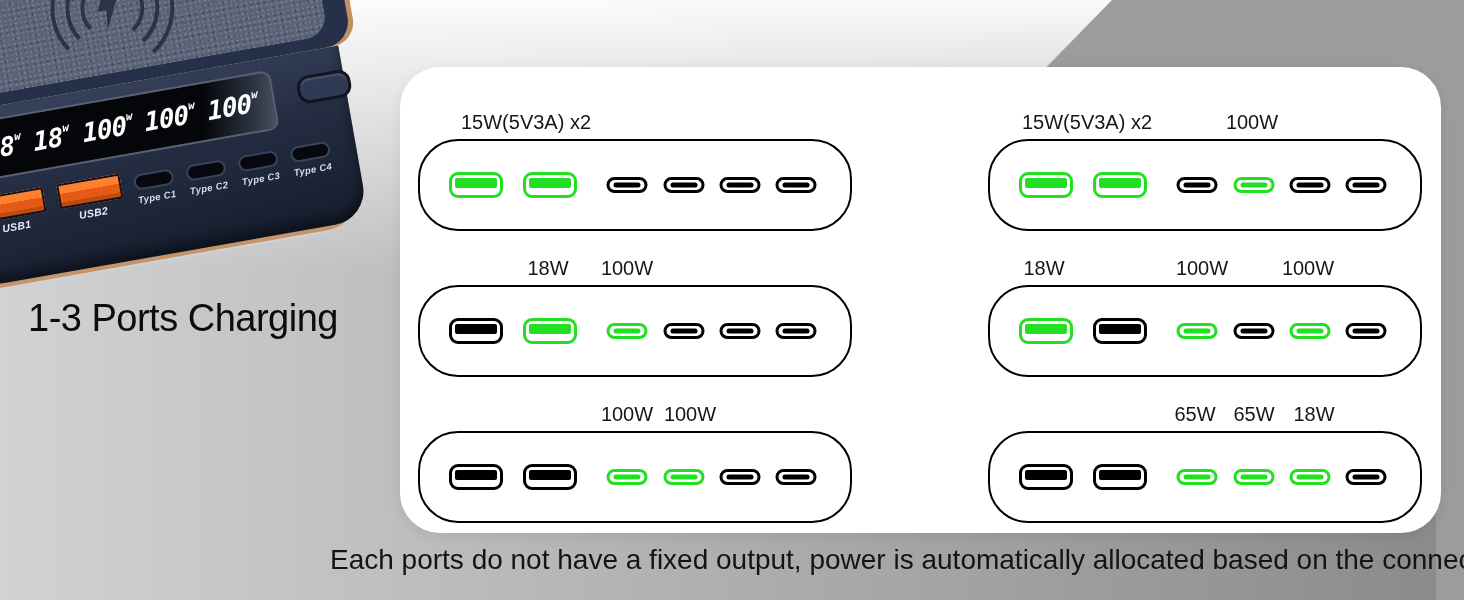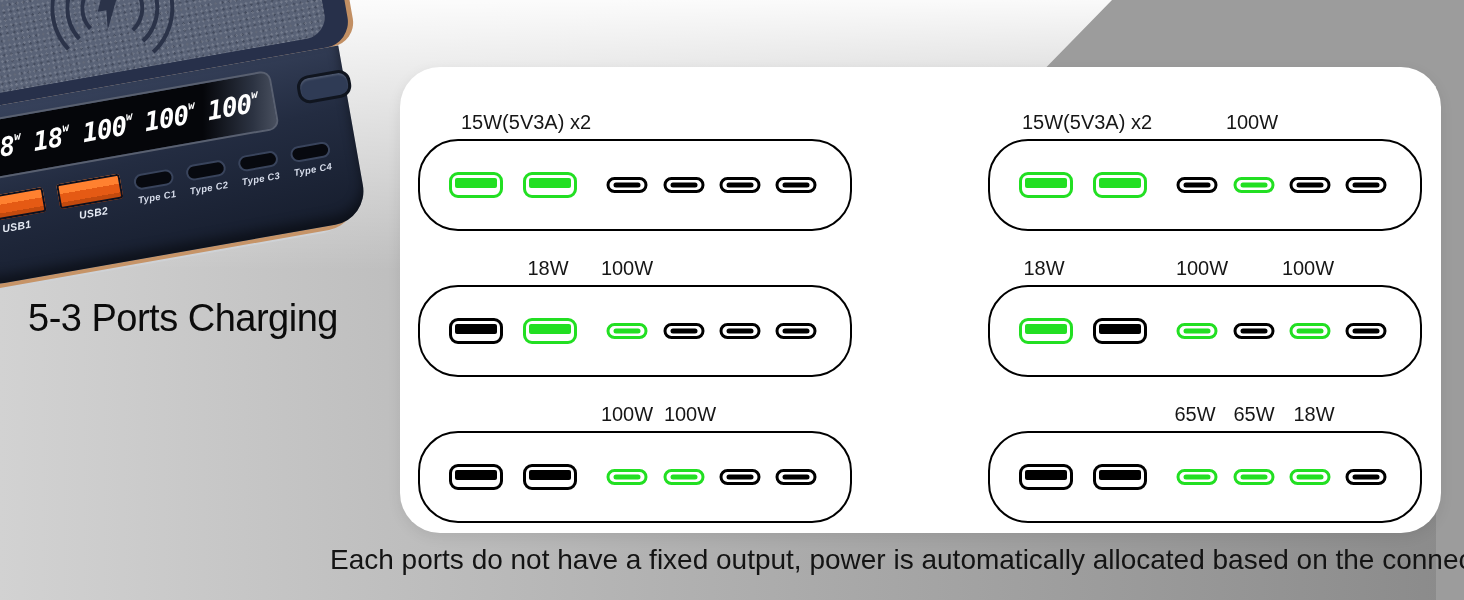--- a/index.html
+++ b/index.html
@@ -162,21 +162,21 @@
           <span class="plabel">Type C3</span>
         </div>
       <div class="dport c">
           <span class="socket sc"></span>
           <span class="plabel">Type C4</span>
         </div>
     </div>
   </div>
 </div>
 
-<div class="headline">5-3 Ports Charging</div>
+<div class="headline">1-3 Ports Charging</div>
 
 <div class="panel">
   <div class="grid">
 
     <div class="cell">
       <div class="labels">
         <span class="wlabel" style="left:108px">15W(5V3A) x2</span>
       </div>
       <div class="capsule">
         <span class="port usba" style="left:56px" data-state="active"></span>

